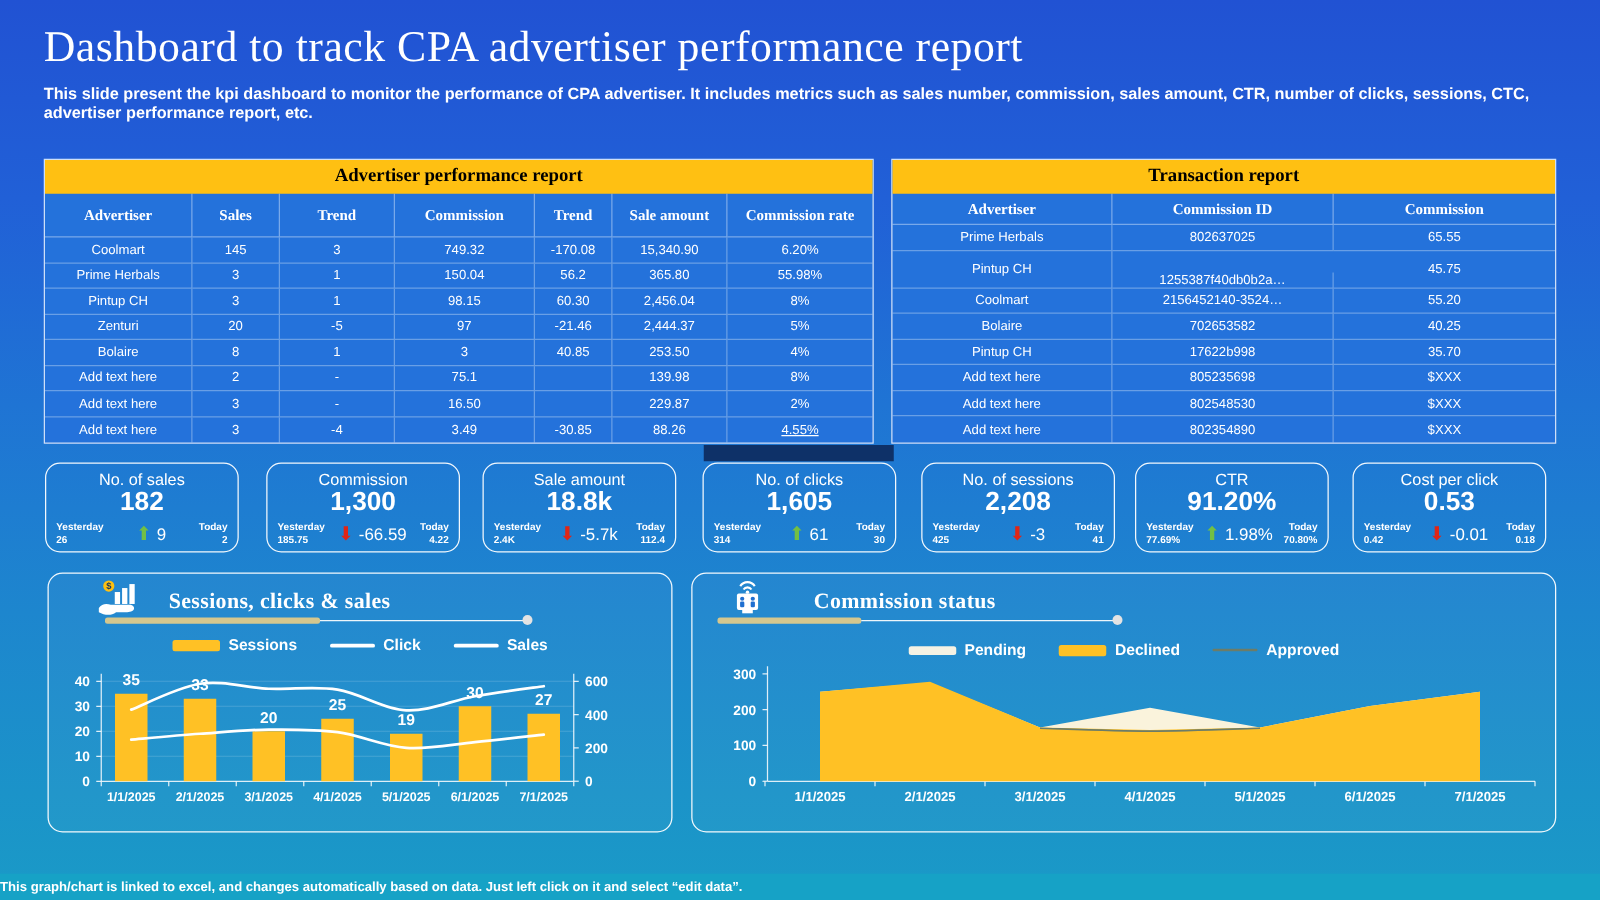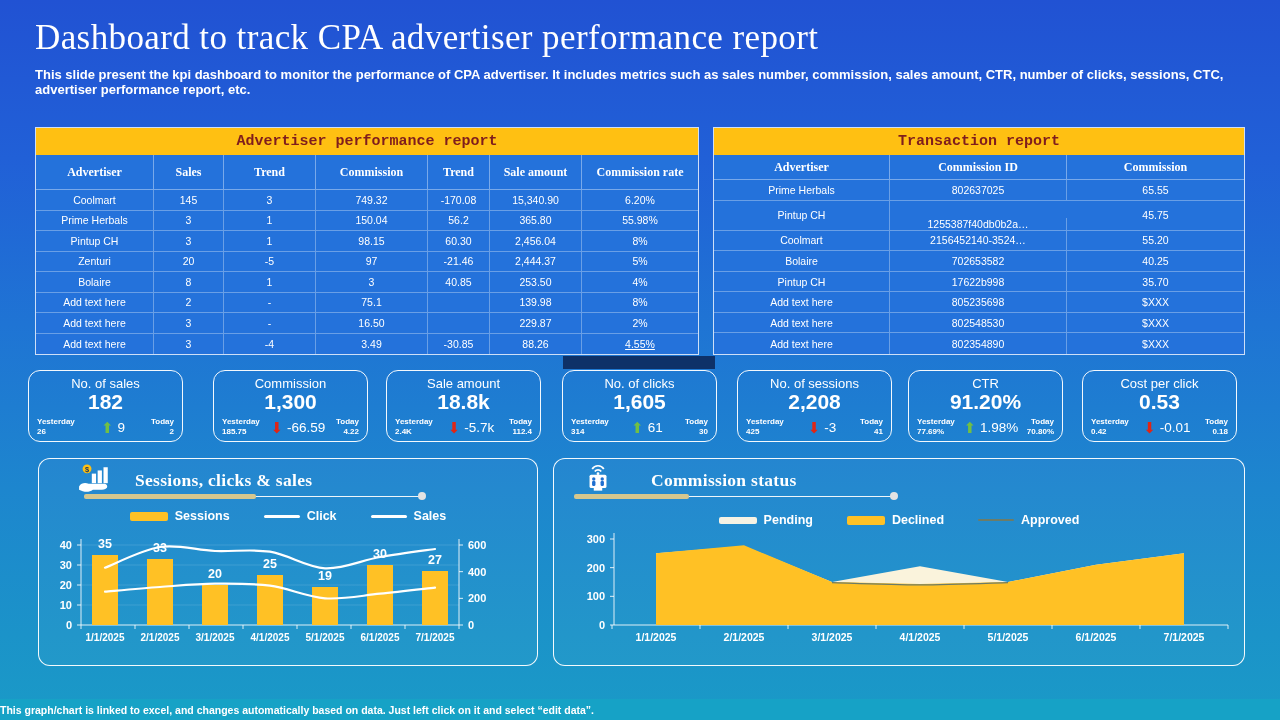--- a/index.html
+++ b/index.html
@@ -6,21 +6,21 @@
   html,body{width:1280px;height:720px;overflow:hidden}
   body{font-family:"Liberation Sans",sans-serif;color:#fff}
   .slide{position:absolute;left:0;top:0;width:1280px;height:720px;
     background:linear-gradient(180deg,#2152D3 0%,#2160D7 22%,#1F74D4 45%,#1D86CE 68%,#1B93C9 88%,#1A9AC7 100%)}
   .page-title{position:absolute;left:35px;top:18px;font-family:"Liberation Serif",serif;
     font-size:35px;font-weight:400;letter-spacing:.4px;white-space:nowrap}
   .page-subtitle{position:absolute;left:35px;top:67px;width:1218px;font-size:13px;font-weight:700}
 
   
   .table-card{position:absolute;border:1px solid rgba(225,235,250,.9);display:flex;flex-direction:column;background:#2472DB}
-  .table-title{height:27px;background:#FFC012;color:#7f1d1d;font-family:Liberation Mono, monospace;
+  .table-title{height:27px;background:#FFC012;color:#000000;font-family:Liberation Serif, serif;
     font-weight:700;font-size:15px;display:flex;align-items:center;justify-content:center;flex:0 0 27px}
   .thead{display:flex;font-family:"Liberation Serif",serif;font-weight:700;font-size:12px;flex:0 0 auto}
   .th{display:flex;align-items:center;justify-content:center;border-right:1px solid rgba(190,215,245,.55);
     border-bottom:1px solid rgba(190,215,245,.55)}
   .th:last-child,.td:last-child{border-right:none}
   .tbody{flex:1;display:flex;flex-direction:column}
   .tr{flex:1;display:flex}
   .tr:not(:last-child) .td{border-bottom:1px solid rgba(190,215,245,.45)}
   .td{display:flex;align-items:center;justify-content:center;font-size:10.5px;border-right:1px solid rgba(190,215,245,.45)}
   #adv-table .th{height:35px}
@@ -40,21 +40,21 @@
   .arrow.down{color:#E02515}
   .kpi-indicator{position:absolute;left:563px;top:356px;width:152px;height:13px;background:#0E3168}
 
   
   .chart-card{position:absolute;border:1.5px solid rgba(255,255,255,.95);border-radius:12px;background:rgba(255,255,255,.03)}
   .chart-title{position:absolute;font-family:"Liberation Serif",serif;font-weight:700;font-size:17.5px;letter-spacing:.3px;white-space:nowrap}
   .title-rule-thick{position:absolute;height:5px;background:#D5C78E;border-radius:2px}
   .title-rule-thin{position:absolute;height:1.5px;background:rgba(255,255,255,.92)}
   .title-rule-dot{position:absolute;width:8px;height:8px;border-radius:50%;background:#E3E3E3}
   .chart-icon{position:absolute}
-  .chart-legend{position:absolute;left:0;right:0;display:flex;justify-content:center;gap:34px;font-size:12.5px;font-weight:700}
+  .chart-legend{position:absolute;left:0;right:0;display:flex;justify-content:center;gap:26px;font-size:12.5px;font-weight:700}
   .legend-item{display:flex;align-items:center;gap:7px}
   .sw-bar{width:38px;height:9px;border-radius:2px}
   .sw-line{width:36px;height:3px;border-radius:2px}
   .chart-svg{position:absolute;left:0;top:0}
 
   .footer-bar{position:absolute;left:0;bottom:0;width:1280px;height:21px;background:#16A2C6;
     display:flex;align-items:center;}
   .footer-text{font-size:10.5px;font-weight:700}
 </style>
 </head>
@@ -199,21 +199,21 @@
           <div class="td" style="width: 176px;">Add text here</div>
           <div class="td" style="width: 177px;">802354890</div>
           <div class="td" style="width: 177px;">$XXX</div>
         </div>
       </div>
   </div>
 
   <div class="kpi-indicator"></div>
 
   <div id="kpi-layer">
-      <div class="kpi" style="left: 28px;">
+      <div class="kpi" style="left: 36px;">
         <div class="kpi-title">No. of sales</div>
         <div class="kpi-value">182</div>
         <div class="kpi-bottom">
           <div class="kpi-side">
             <div>Yesterday</div>
             <div>26</div>
           </div>
           <div class="kpi-delta">
             <span class="arrow up">⬆</span>
             <span>9</span>

